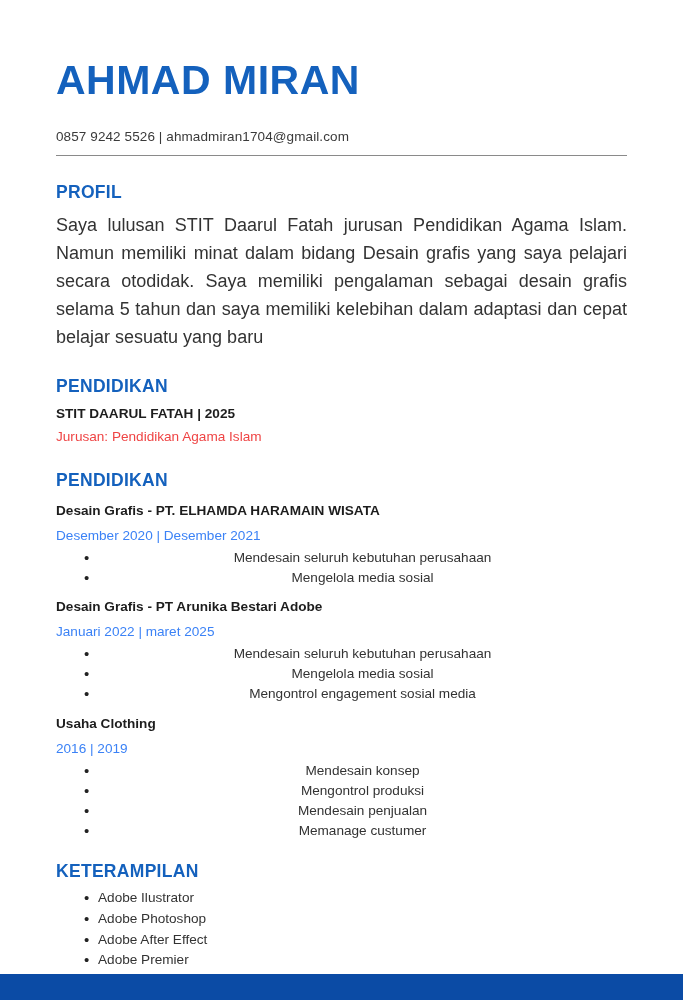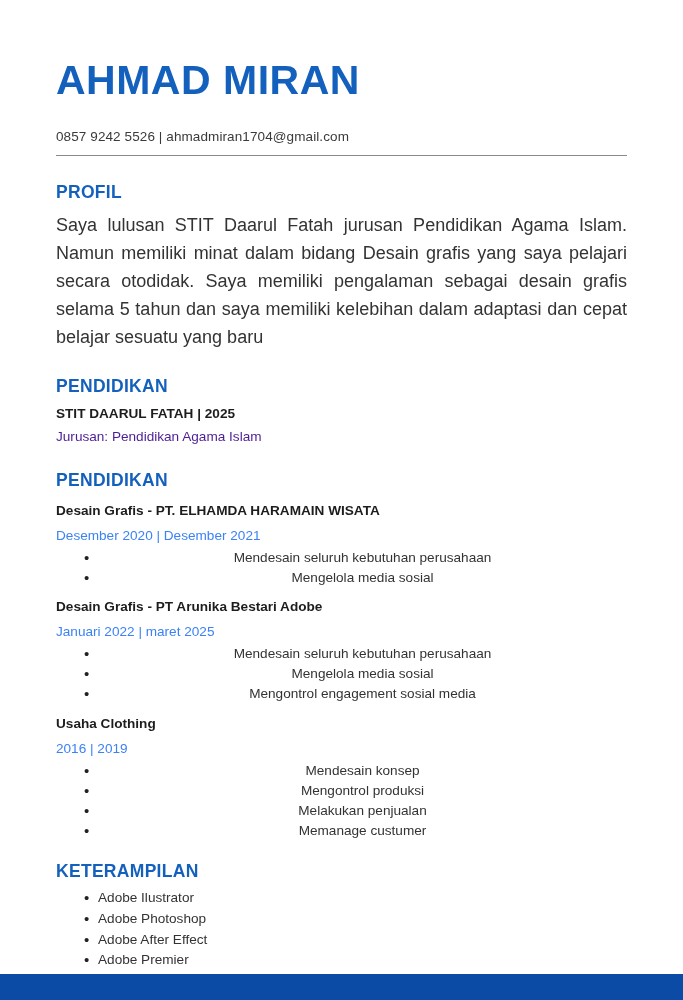--- a/index.html
+++ b/index.html
@@ -79,21 +79,21 @@
   .entry-block.tight { padding-top: 8px; }
   .entry-title {
     font-size: 13.6px;
     font-weight: bold;
     color: #1d1d1d;
     margin: 0;
     line-height: 1.35;
   }
   .entry-sub {
     font-size: 13.6px;
-    color: #4c1d95;
+    color: #ef4444;
     margin: 0;
     padding-top: 4px;
     line-height: 1.35;
   }
   .entry-date {
     font-size: 13.6px;
     color: #3b82f6;
     margin: 0;
     padding-top: 7px;
     line-height: 1.35;
@@ -196,21 +196,21 @@
         <li>Mengontrol engagement sosial media</li>
       </ul>
     </div>
 
     <div class="entry-block pengalaman-entry">
       <p class="entry-title">Usaha Clothing</p>
       <p class="entry-date">2016 | 2019</p>
       <ul class="bullets">
         <li>Mendesain konsep</li>
         <li>Mengontrol produksi</li>
-        <li>Melakukan penjualan</li>
+        <li>Mendesain penjualan</li>
         <li>Memanage custumer</li>
       </ul>
     </div>
 
     <h2 class="section-title sec-keterampilan">KETERAMPILAN</h2>
     <ul class="skills">
       <li>Adobe Ilustrator</li>
       <li>Adobe Photoshop</li>
       <li>Adobe After Effect</li>
       <li>Adobe Premier</li>

